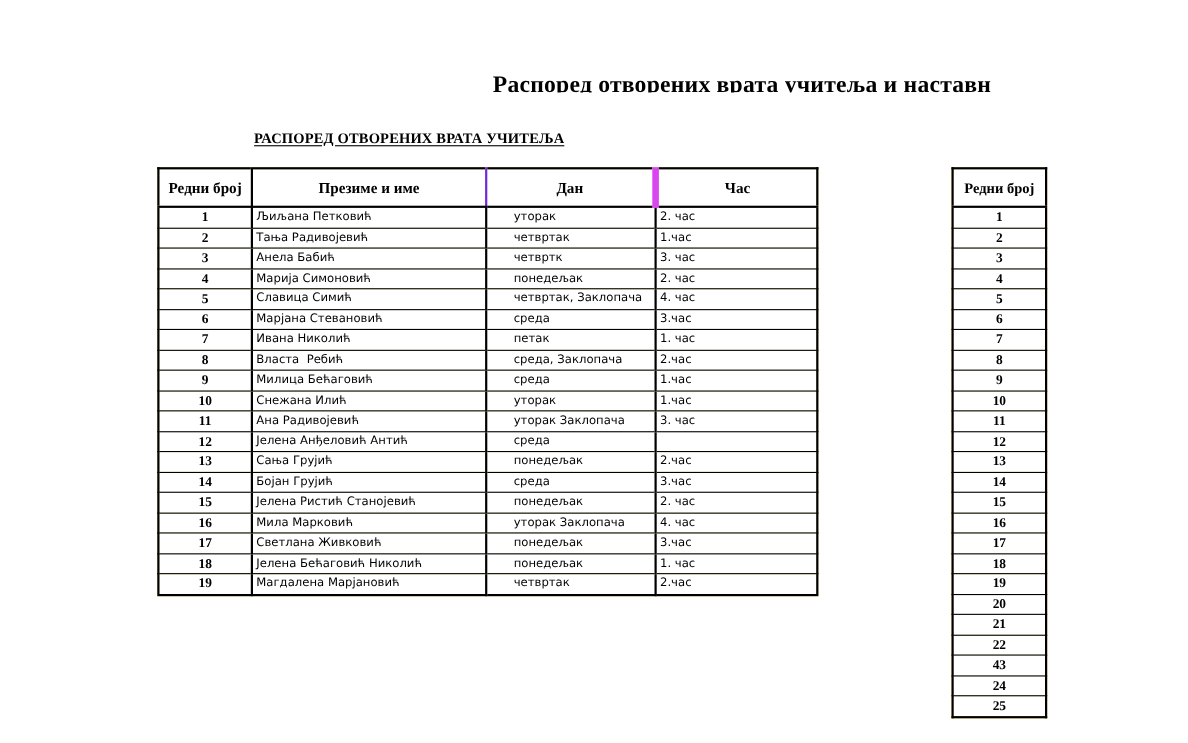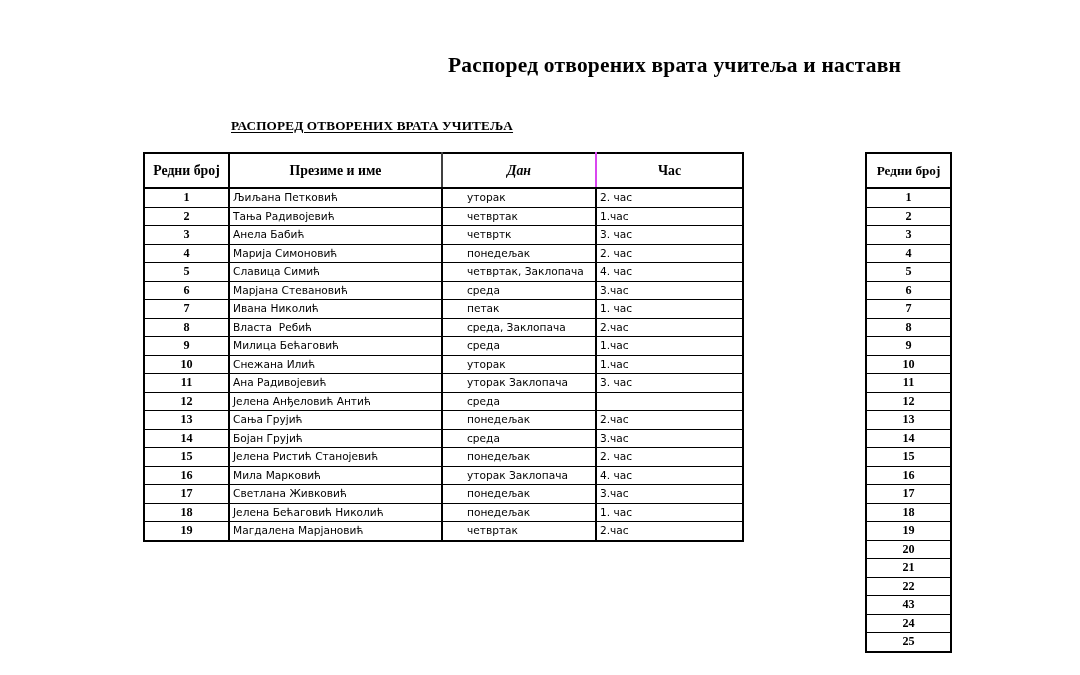--- a/index.html
+++ b/index.html
@@ -21,21 +21,21 @@
     position: absolute;
     left: 0;
     top: 50px;
     width: 958px;
     height: 34px;
     overflow: hidden;
   }
   #page-title {
     position: absolute;
     left: 448px;
-    top: 0;
+    top: 12px;
     white-space: pre;
     font-family: "Liberation Serif", "DejaVu Serif", serif;
     font-weight: bold;
     font-size: 21.5px;
     line-height: 30px;
     letter-spacing: 0.2px;
   }
 
   
   #subtitle {
@@ -77,22 +77,22 @@
   }
   #main-table th {
     height: 33px;
     font-family: "Liberation Serif", "DejaVu Serif", serif;
     font-weight: bold;
     font-size: 13.8px;
     text-align: center;
     border-bottom: 2px solid #000000;
   }
   #main-table th.c-num  { border-right: 2px solid #000000; }
-  #main-table th.c-name { border-right: 2px solid #404040; margin-left: 21px; }
-  #main-table th.c-day  { border-right: 2px solid #d946ef; font-style: italic; }
+  #main-table th.c-name { border-right: 2px solid #6d28d9; margin-left: 21px; }
+  #main-table th.c-day  { border-right: 6px solid #d946ef; }
 
   #main-table td {
     height: 17.5px;
     font-size: 11.2px;
     line-height: 17.5px;
   }
   #main-table td.c-num {
     text-align: center;
     font-family: "Liberation Serif", "DejaVu Serif", serif;
     font-weight: bold;

